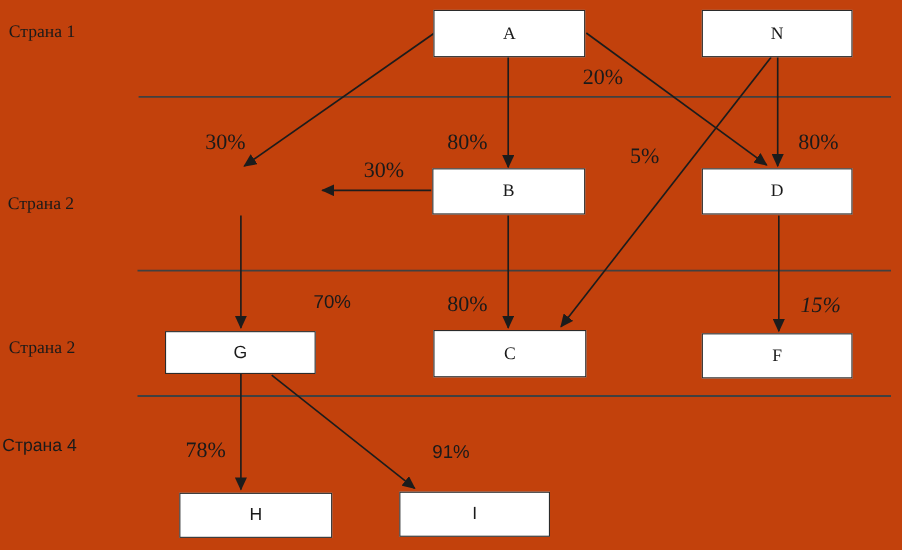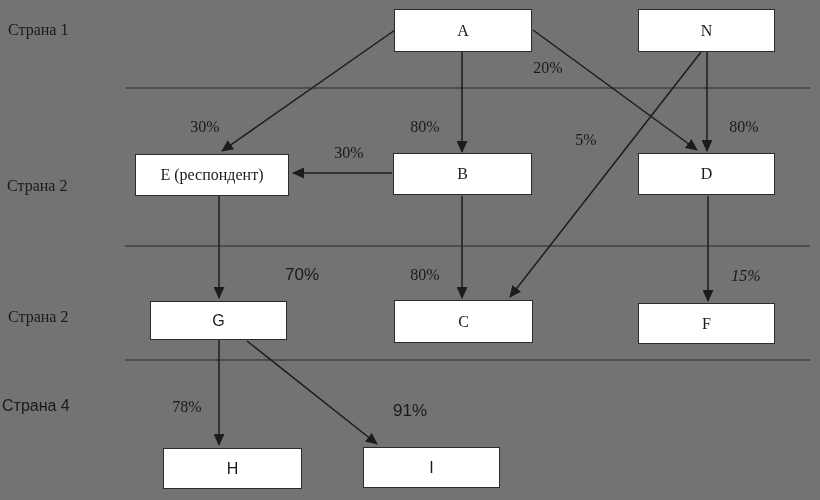--- a/index.html
+++ b/index.html
@@ -1,34 +1,34 @@
 <!DOCTYPE html>
 <html><head>
 <meta charset="utf-8">
 <style>
   html, body { margin: 0; padding: 0; background: #ffffff; }
   .stage {
     position: relative;
     width: 820px; height: 500px;
-    background: #737373;
+    background: #c2410c;
     overflow: hidden;
     color: #1a1a1a;
   }
   .edges-layer { position: absolute; left: 0; top: 0; width: 820px; height: 500px; }
   .node {
     position: absolute;
     display: flex; align-items: center; justify-content: center;
     border: 1.6px solid #2b2b2b;
     background: #ffffff;
     font-size: 16px;
     box-sizing: border-box;
     white-space: nowrap;
   }
   .rowlabel { position: absolute; font-size: 16px; white-space: nowrap; }
-  .pct { position: absolute; font-size: 16px; transform: translateX(-50%); white-space: nowrap; }
+  .pct { position: absolute; font-size: 20px; transform: translateX(-50%); white-space: nowrap; }
   .serif { font-family: "Liberation Serif", "DejaVu Serif", serif; }
   .sans  { font-family: "Liberation Sans", "DejaVu Sans", sans-serif; }
   .pct.sans { font-size: 17px; }
 </style>
 </head>
 <body>
 
 <div class="stage">
 
   <svg class="edges-layer" viewBox="0 0 820 500" xmlns="http://www.w3.org/2000/svg">
@@ -55,21 +55,20 @@
     <line x1="247" y1="341" x2="377" y2="444" stroke="#1c1c1c" stroke-width="1.5" marker-end="url(#arrow)"></line>
   </svg>
 
   <div class="rowlabel serif" style="left:8px;  top:21px;">Страна 1</div>
   <div class="rowlabel serif" style="left:7px;  top:177px;">Страна 2</div>
   <div class="rowlabel serif" style="left:8px;  top:308px;">Страна 2</div>
   <div class="rowlabel sans" style="left:2px;  top:397px;">Страна 4</div>
 
   <div class="node serif" style="left:394px; top:9px;   width:138px; height:43px;">A</div>
   <div class="node serif" style="left:638px; top:9px;   width:137px; height:43px;">N</div>
-  <div class="node serif" style="left:135px; top:154px; width:154px; height:42px;">Е (респондент)</div>
   <div class="node serif" style="left:393px; top:153px; width:139px; height:42px;">B</div>
   <div class="node serif" style="left:638px; top:153px; width:137px; height:42px;">D</div>
   <div class="node sans" style="left:150px; top:301px; width:137px; height:39px;">G</div>
   <div class="node serif" style="left:394px; top:300px; width:139px; height:43px;">C</div>
   <div class="node serif" style="left:638px; top:303px; width:137px; height:41px;">F</div>
   <div class="node sans" style="left:163px; top:448px; width:139px; height:41px;">H</div>
   <div class="node sans" style="left:363px; top:447px; width:137px; height:41px;">I</div>
 
   <div class="pct serif" style="left:205px; top:118px;">30%</div>
   <div class="pct serif" style="left:425px; top:118px;">80%</div>

